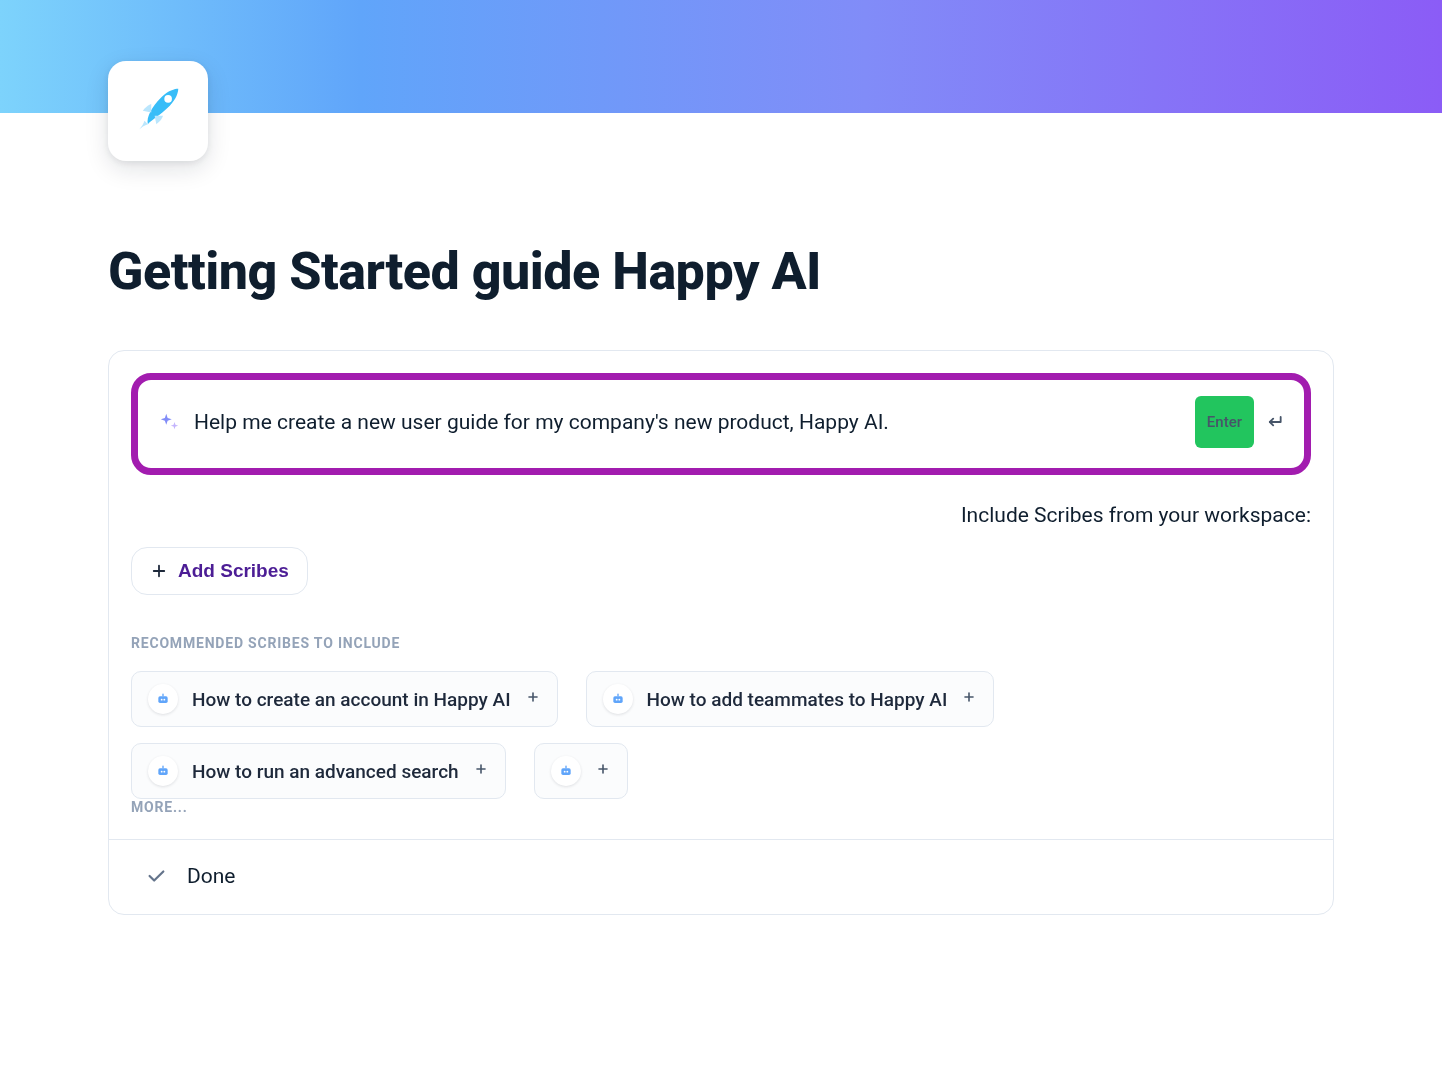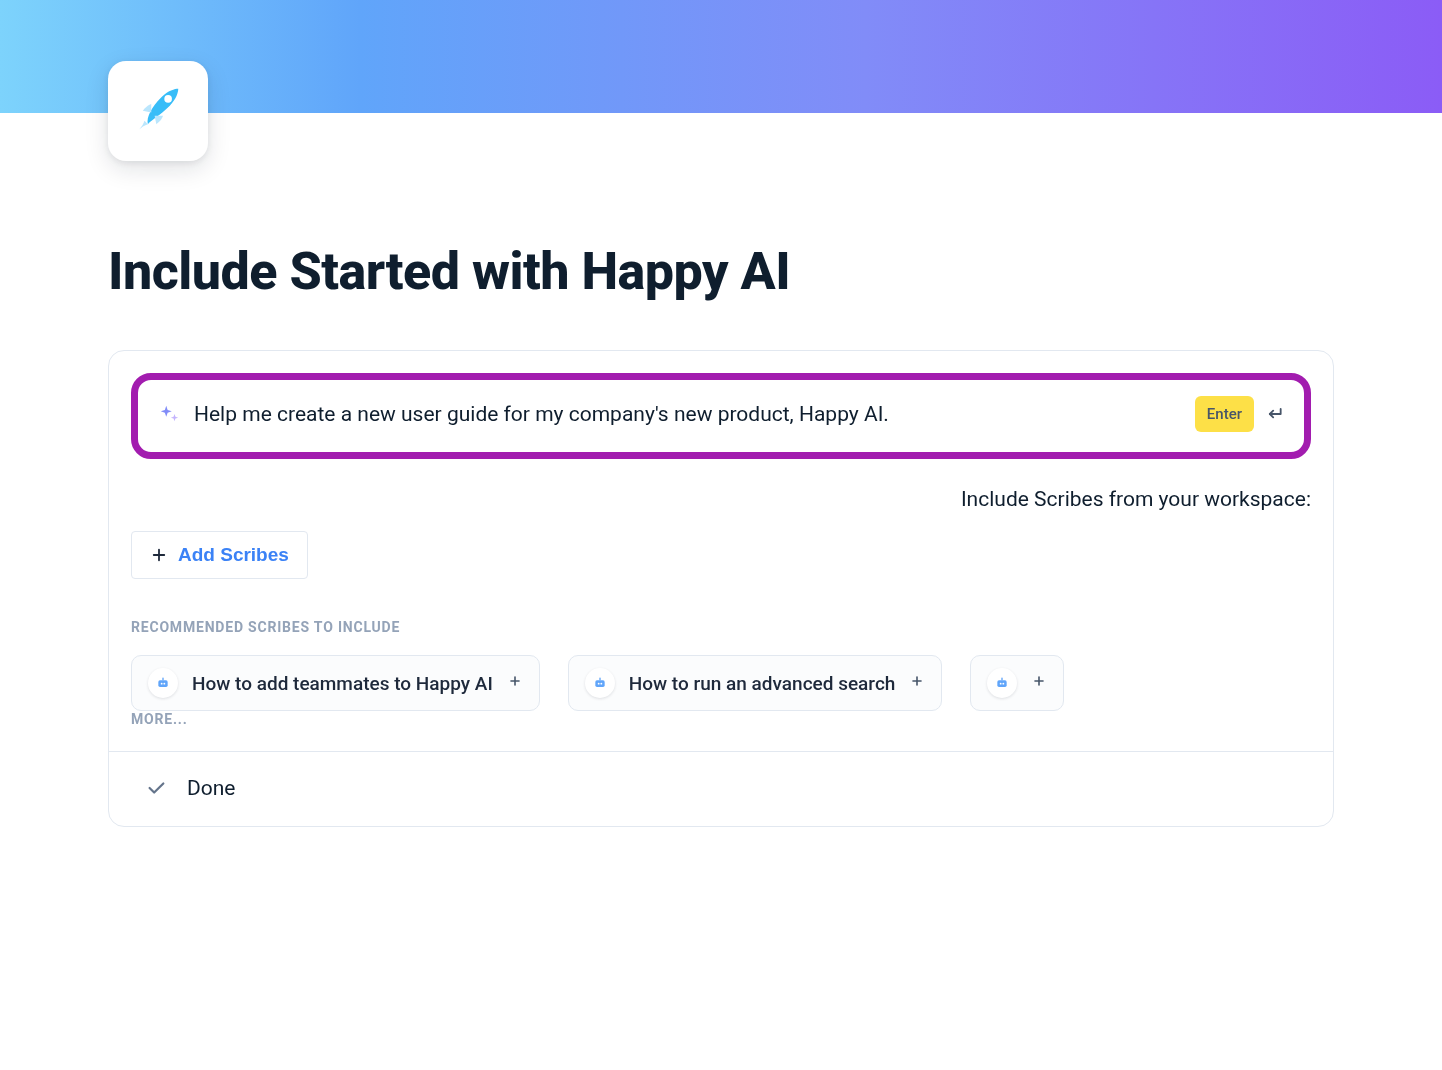--- a/index.html
+++ b/index.html
@@ -87,25 +87,25 @@
   flex: 1;
 }
 
 .enter-group {
   display: flex;
   align-items: center;
   gap: 10px;
 }
 
 .enter-chip {
-  background: #fde047;
+  background: #22c55e;
   color: #475569;
   font-size: 15px;
   font-weight: 500;
-  padding: 9px 12px;
+  padding: 17px 12px;
   border-radius: 6px;
   margin-left: 27px;
 }
 
 .return-icon svg {
   width: 20px;
   height: 20px;
   display: block;
 }
 
@@ -121,26 +121,26 @@
   color: #0f1e2e;
   text-align: right;
 }
 
 .add-scribes-btn {
   margin-top: 20px;
   display: inline-flex;
   align-items: center;
   gap: 10px;
   border: 1px solid #e2e8f0;
-  border-radius: 4px;
+  border-radius: 16px;
   background: #ffffff;
   padding: 12px 18px;
   font-size: 19px;
   font-weight: 600;
-  color: #3b82f6;
+  color: #4c1d95;
   cursor: pointer;
 }
 
 .plus-icon svg {
   width: 18px;
   height: 18px;
   display: block;
 }
 
 .section-heading {
@@ -242,21 +242,21 @@
       <svg viewBox="0 0 64 64" fill="none">
         <path d="M20 50 C18 42, 24 30, 36 18 C44 10, 52 8, 56 8 C56 12, 54 20, 46 28 C34 40, 22 46, 20 50 Z" fill="#38bdf8"></path>
         <circle cx="44" cy="20" r="4.5" fill="#ffffff"></circle>
         <path d="M20 50 C14 52, 10 56, 10 56 C10 56, 14 52, 16 46 Z" fill="#bae6fd"></path>
         <path d="M24 36 L14 34 C14 34, 18 28, 24 26 Z" fill="#bae6fd"></path>
         <path d="M28 40 L30 50 C30 50, 36 46, 38 40 Z" fill="#bae6fd"></path>
       </svg>
     </span>
   </div>
 
-  <h1 class="page-title">Include Started with Happy AI</h1>
+  <h1 class="page-title">Getting Started guide Happy AI</h1>
 
   <div class="panel">
 
     <div class="prompt-box">
       <div class="prompt-row">
         <span class="sparkle-icon">
           <svg viewBox="0 0 24 24" fill="none">
             <path d="M9 3 L10.5 7.5 L15 9 L10.5 10.5 L9 15 L7.5 10.5 L3 9 L7.5 7.5 Z" fill="#818cf8"></path>
             <path d="M18 12 L19 15 L22 16 L19 17 L18 20 L17 17 L14 16 L17 15 Z" fill="#c4b5fd"></path>
           </svg>
@@ -283,20 +283,37 @@
           <path d="M5 12 L19 12"></path>
         </svg>
       </span>
       <span>Add Scribes</span>
     </button>
 
     <div class="section-heading">RECOMMENDED SCRIBES TO INCLUDE</div>
 
     <div class="chips-container">
 
+      <div class="scribe-chip">
+        <span class="chip-icon">
+          <svg viewBox="0 0 24 24" fill="none">
+            <rect x="5" y="8" width="14" height="10" rx="2.5" fill="#60a5fa"></rect>
+            <circle cx="10" cy="13" r="1.4" fill="#ffffff"></circle>
+            <circle cx="14" cy="13" r="1.4" fill="#ffffff"></circle>
+            <rect x="11" y="4" width="2" height="4" fill="#60a5fa"></rect>
+          </svg>
+        </span>
+        <span class="chip-label">How to create an account in Happy AI</span>
+        <span class="chip-plus">
+          <svg viewBox="0 0 24 24" fill="none" stroke="#475569" stroke-width="2.4" stroke-linecap="round">
+            <path d="M12 6 L12 18"></path>
+              <path d="M6 12 L18 12"></path>
+          </svg>
+        </span>
+      </div>
 
       <div class="scribe-chip">
         <span class="chip-icon">
           <svg viewBox="0 0 24 24" fill="none">
             <rect x="5" y="8" width="14" height="10" rx="2.5" fill="#60a5fa"></rect>
             <circle cx="10" cy="13" r="1.4" fill="#ffffff"></circle>
             <circle cx="14" cy="13" r="1.4" fill="#ffffff"></circle>
             <rect x="11" y="4" width="2" height="4" fill="#60a5fa"></rect>
           </svg>
         </span>

